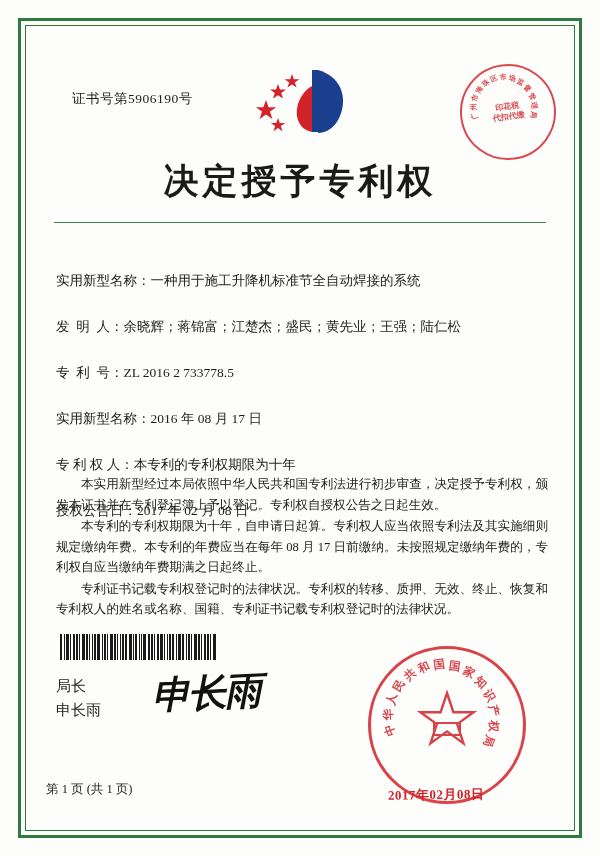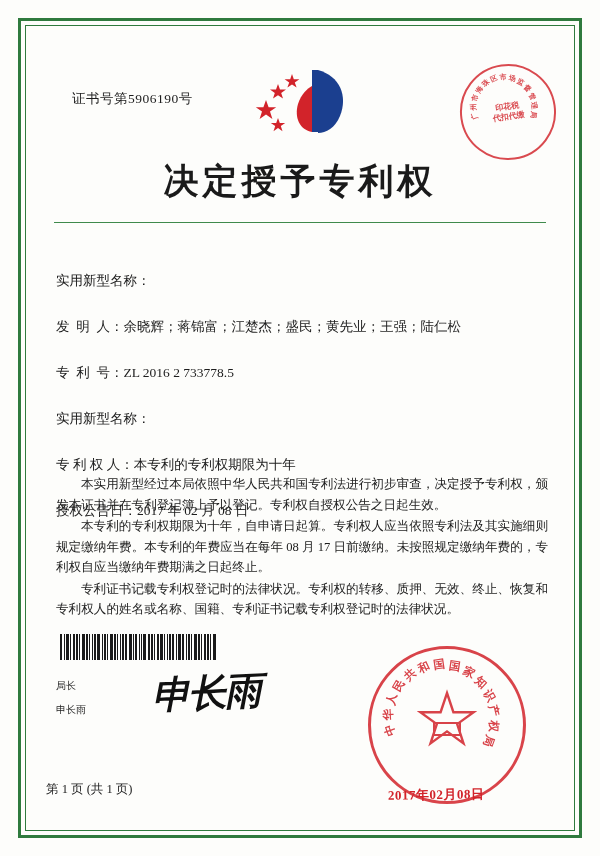--- a/index.html
+++ b/index.html
@@ -186,21 +186,21 @@
     bottom: 0;
     background: #1a1a1a;
     display: block;
   }
 
   
   .sig-area {
     position: absolute;
     left: 10px;
     top: 628px;
-    font-size: 10px;
+    font-size: 15px;
     line-height: 24px;
     color: #1d1d1d;
   }
   .sig-script {
     position: absolute;
     left: 106px;
     top: 622px;
     font-size: 38px;
     font-family: "DejaVu Serif", serif;
     font-style: italic;
@@ -309,31 +309,33 @@
         <path d="M64 76 C52 74, 46 62, 50 48 C53 38, 60 32, 64 30 Z" fill="#d2232a"></path>
       </svg>
     </div>
 
     <div class="title">决定授予专利权</div>
     <div class="divider"></div>
 
     <div class="fields">
       <div class="field-row">
         <span class="field-label">实用新型名称：</span>
+        <span class="field-value">一种用于施工升降机标准节全自动焊接的系统</span>
       </div>
       <div class="field-row">
         <span class="field-label">发  明  人：</span>
         <span class="field-value">余晓辉；蒋锦富；江楚杰；盛民；黄先业；王强；陆仁松</span>
       </div>
       <div class="field-row">
         <span class="field-label">专  利  号：</span>
         <span class="field-value">ZL 2016 2 733778.5</span>
       </div>
       <div class="field-row">
         <span class="field-label">实用新型名称：</span>
+        <span class="field-value">2016 年 08 月 17 日</span>
       </div>
       <div class="field-row">
         <span class="field-label">专 利 权 人：</span>
         <span class="field-value">本专利的专利权期限为十年</span>
       </div>
       <div class="field-row">
         <span class="field-label">授权公告日：</span>
         <span class="field-value">2017 年 02 月 08 日</span>
       </div>
     </div>

